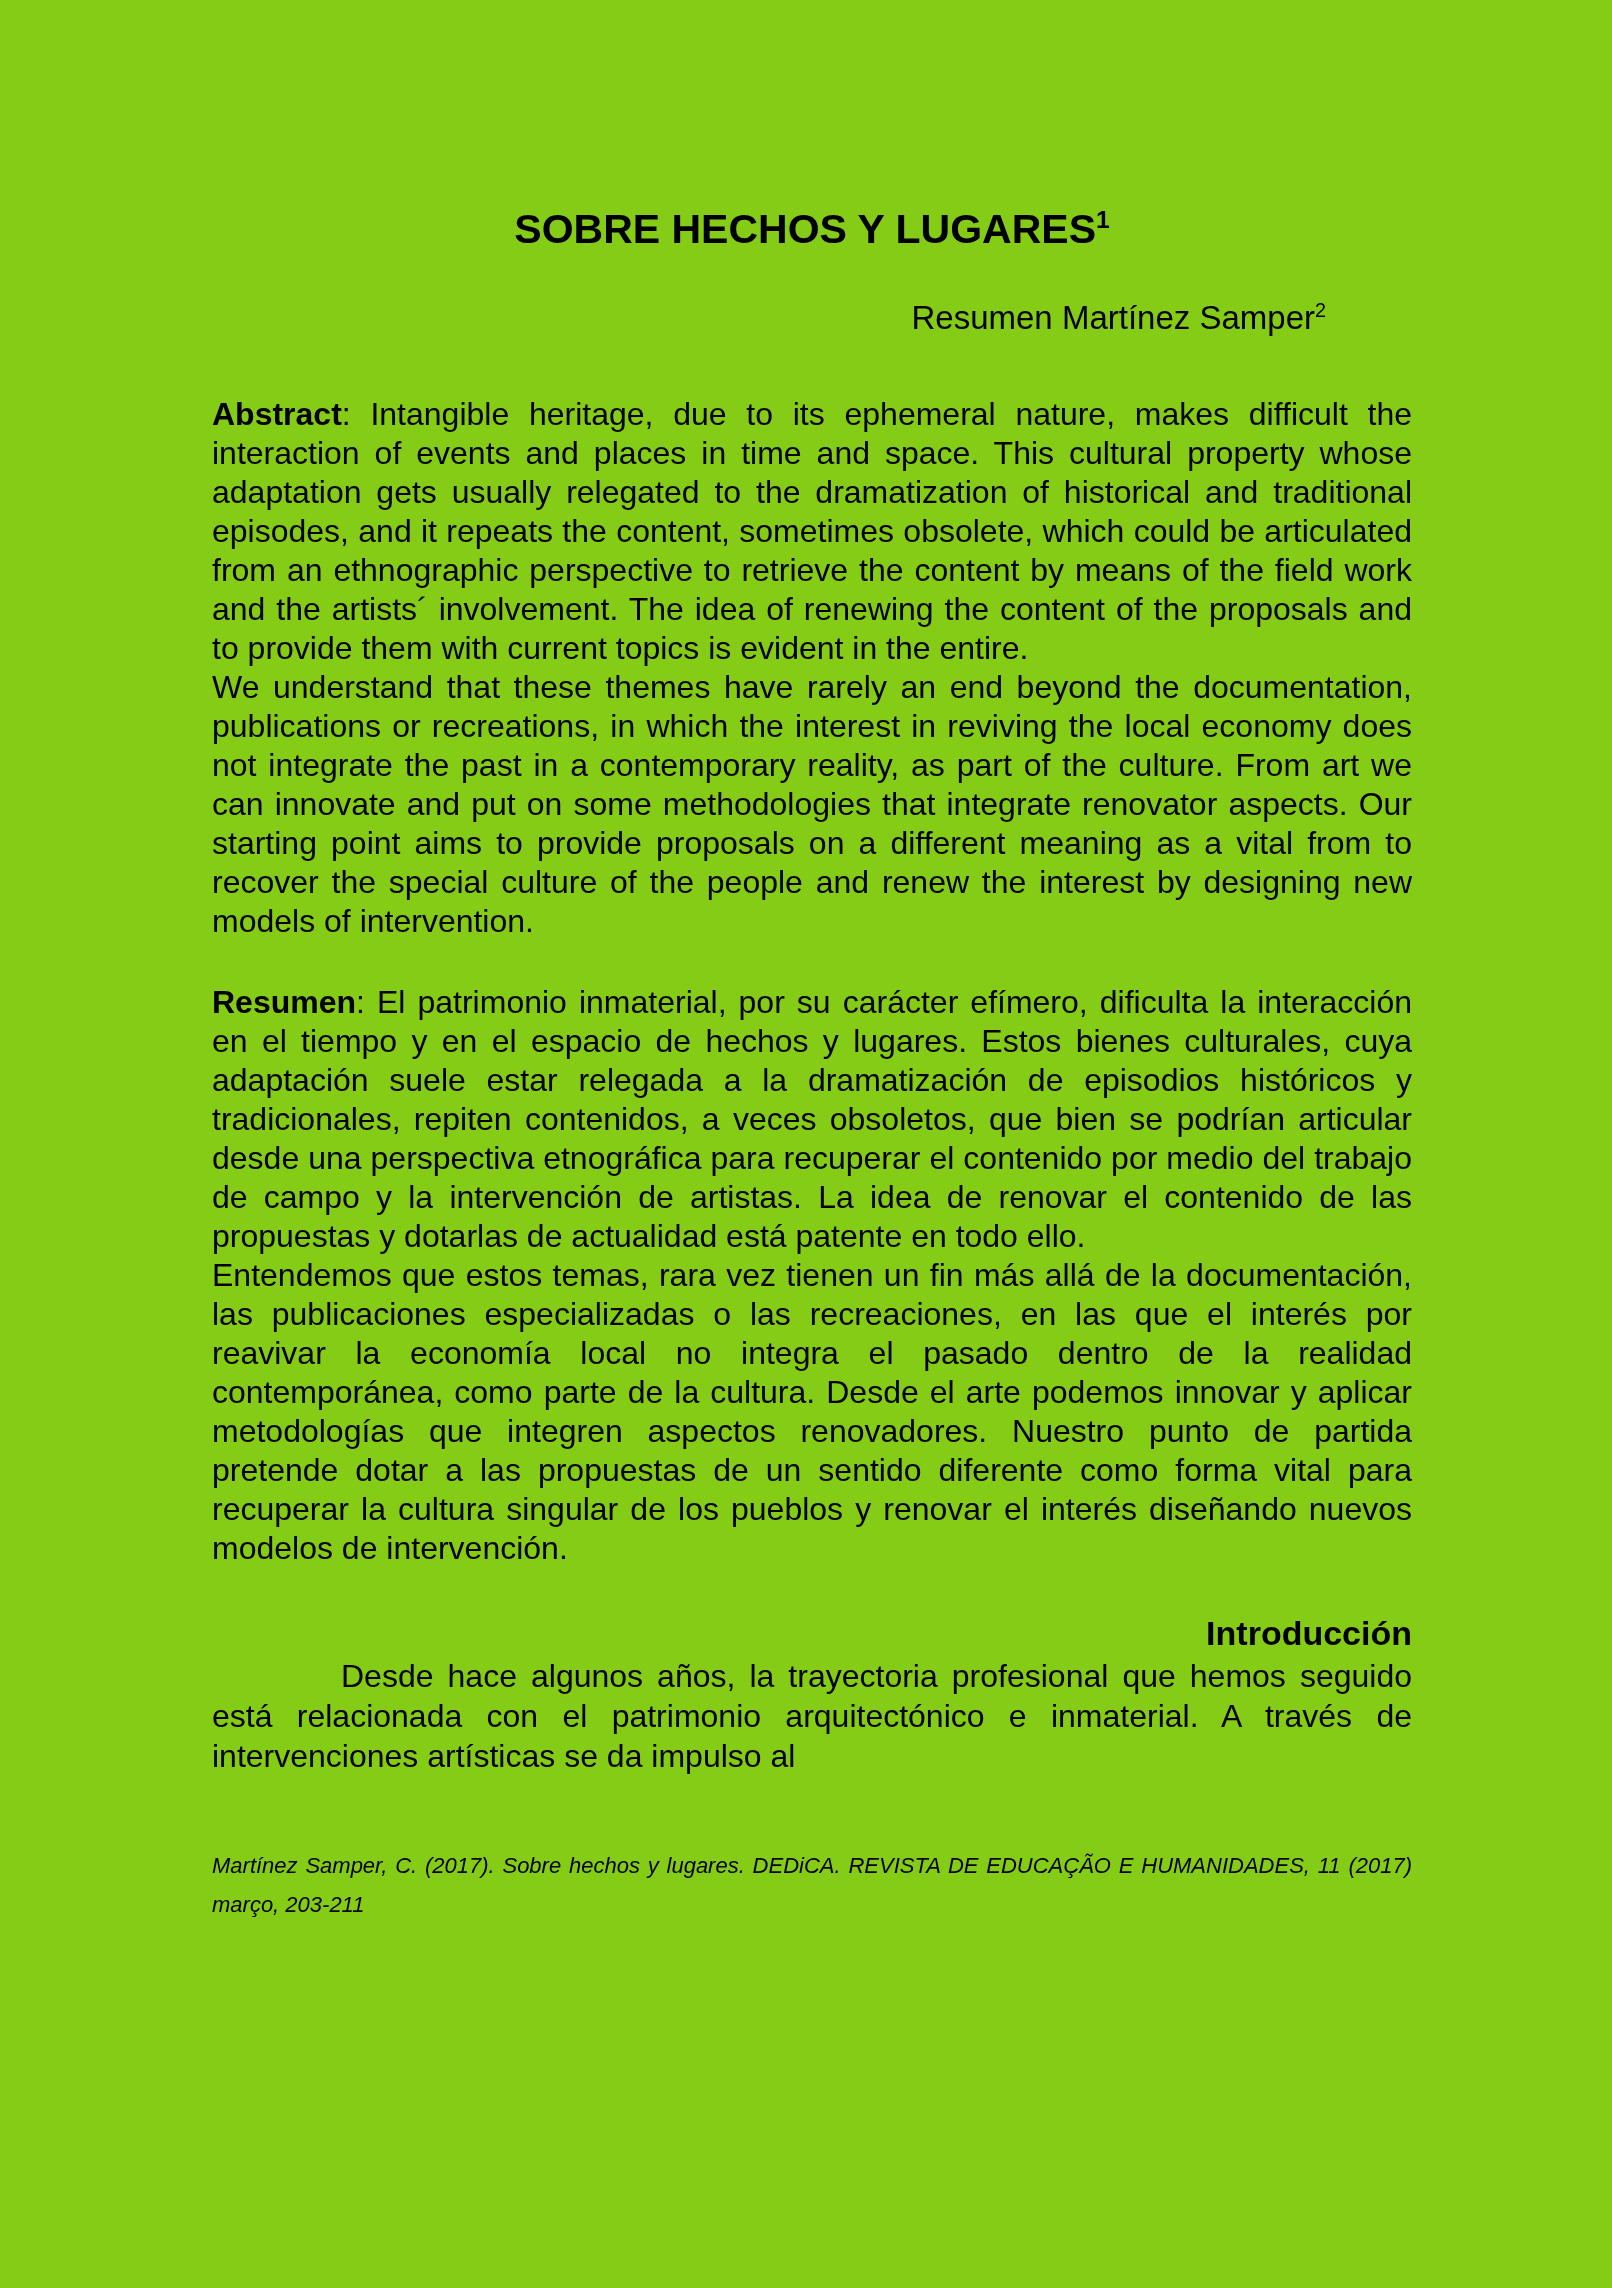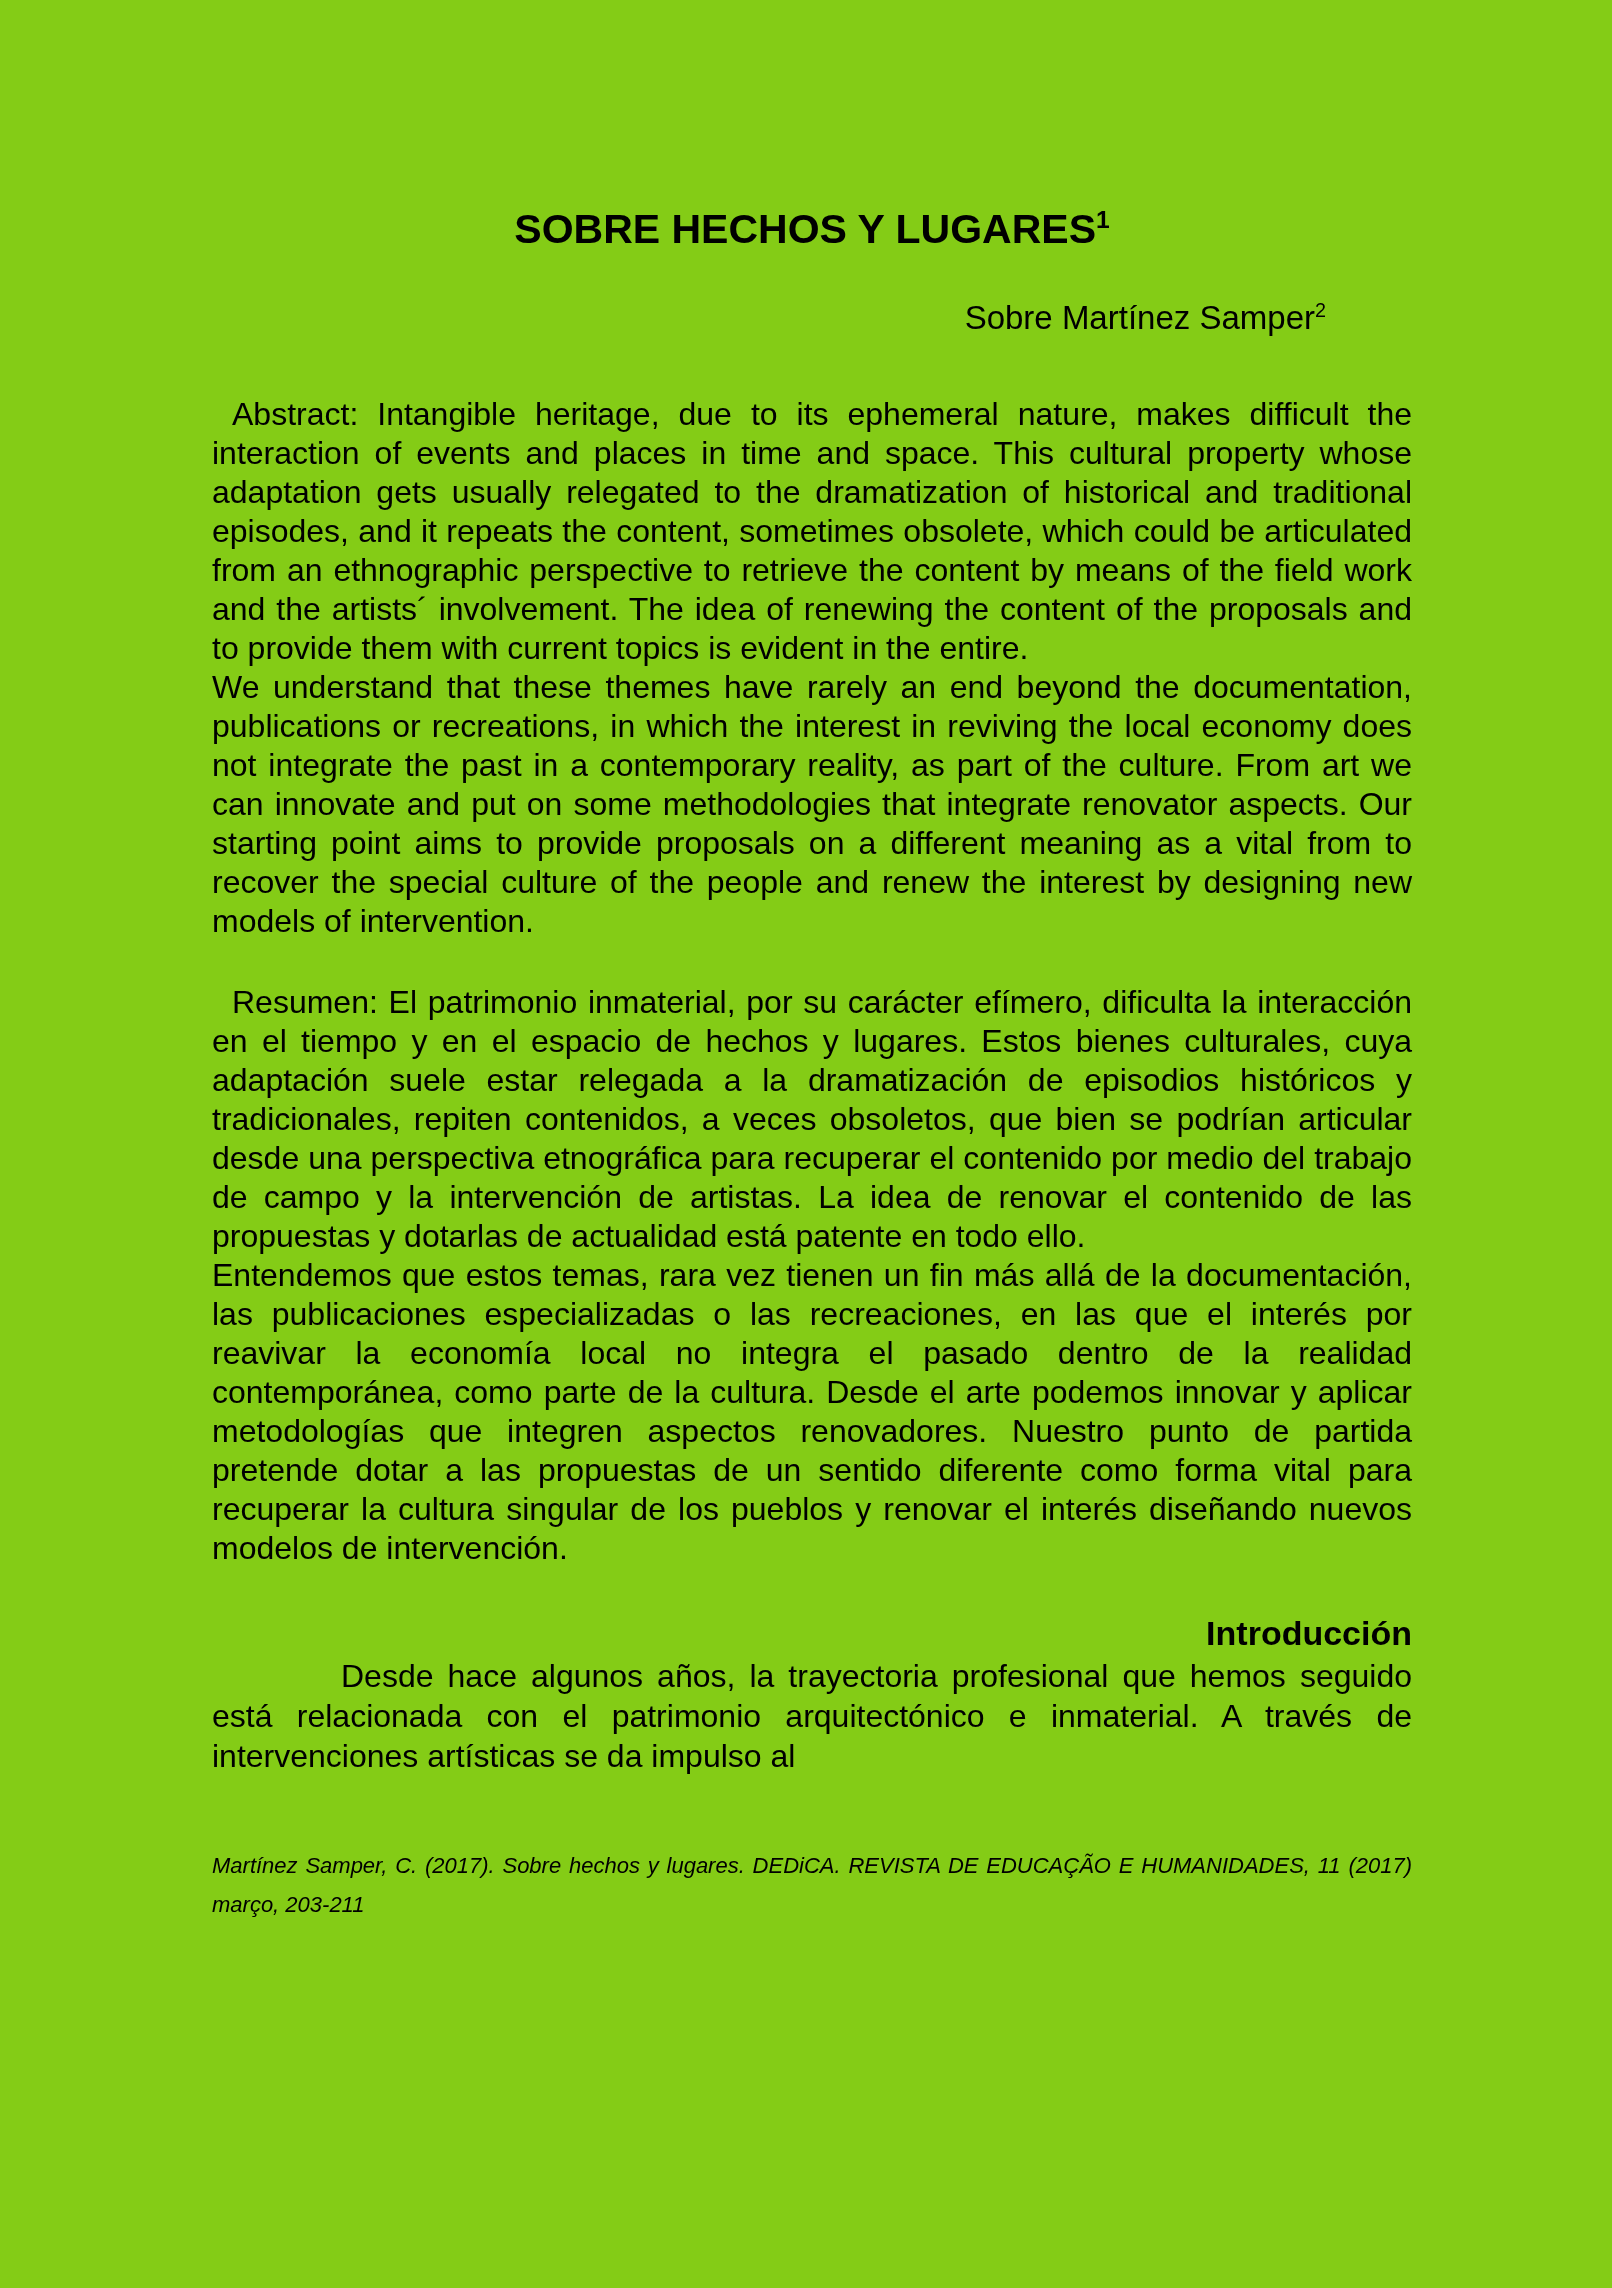--- a/index.html
+++ b/index.html
@@ -51,22 +51,21 @@
     margin: 0;
     padding: 0;
   }
   .abstract-block {
     margin-top: 57px;
   }
   .resumen-block {
     margin-top: 42px;
   }
   .lead-label {
-    font-weight: normal;
-    margin-left: 20px;
+    font-weight: bold;
   }
   .intro-heading {
     margin: 44px 0 0 0;
     font-size: 34px;
     font-weight: bold;
     line-height: 42px;
     text-align: right;
   }
   .intro-para {
     margin: 1.8px 0 0 0;
@@ -84,21 +83,21 @@
   }
 </style>
 </head>
 <body>
 
 <div class="page">
   <div class="content">
 
     <h1 class="title"><span>SOBRE HECHOS Y LUGARES</span><sup>1</sup></h1>
 
-    <div class="author"><span>Sobre Martínez Samper</span><sup>2</sup></div>
+    <div class="author"><span>Resumen Martínez Samper</span><sup>2</sup></div>
 
     <div class="block abstract-block">
       <p><b class="lead-label">Abstract</b><span>: Intangible heritage, due to its ephemeral nature, makes difficult the interaction of events and places in time and space. This cultural property whose adaptation gets usually relegated to the dramatization of historical and traditional episodes, and it repeats the content, sometimes obsolete, which could be articulated from an ethnographic perspective to retrieve the content by means of the field work and the artists´ involvement. The idea of renewing the content of the proposals and to provide them with current topics is evident in the entire.</span></p>
       <p>We understand that these themes have rarely an end beyond the documentation, publications or recreations, in which the interest in reviving the local economy does not integrate the past in a contemporary reality, as part of the culture. From art we can innovate and put on some methodologies that integrate renovator aspects. Our starting point aims to provide proposals on a different meaning as a vital from to recover the special culture of the people and renew the interest by designing new models of intervention.</p>
     </div>
 
     <div class="block resumen-block">
       <p><b class="lead-label">Resumen</b><span>: El patrimonio inmaterial, por su carácter efímero, dificulta la interacción en el tiempo y en el espacio de hechos y lugares. Estos bienes culturales, cuya adaptación suele estar relegada a la dramatización de episodios históricos y tradicionales, repiten contenidos, a veces obsoletos, que bien se podrían articular desde una perspectiva etnográfica para recuperar el contenido por medio del trabajo de campo y la intervención de artistas. La idea de renovar el contenido de las propuestas y dotarlas de actualidad está patente en todo ello.</span></p>
       <p>Entendemos que estos temas, rara vez tienen un fin más allá de la documentación, las publicaciones especializadas o las recreaciones,  en las que el interés por  reavivar la economía local no integra el pasado dentro de la realidad contemporánea, como parte de la cultura. Desde el arte podemos innovar y aplicar metodologías que integren aspectos renovadores. Nuestro punto de partida pretende dotar a las propuestas de un sentido diferente como forma vital para recuperar la cultura singular de los pueblos y renovar el interés diseñando nuevos modelos de intervención.</p>
     </div>

